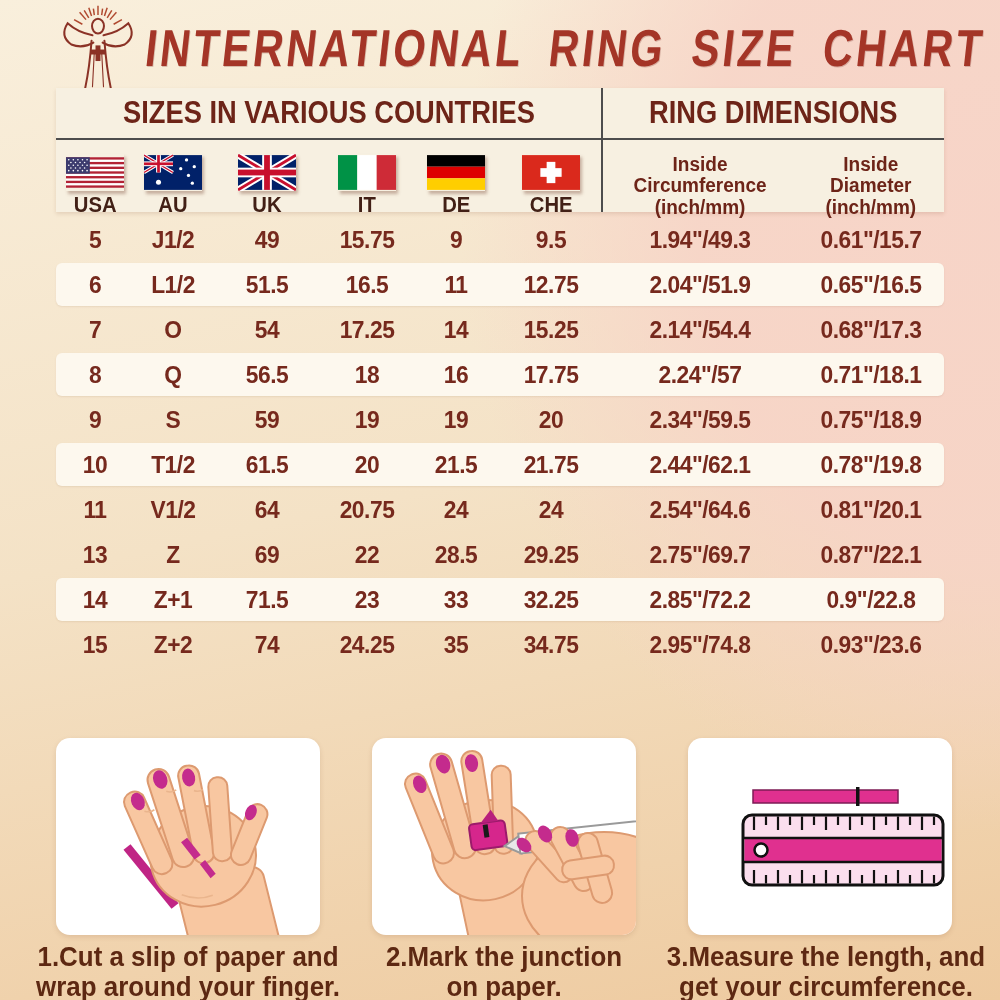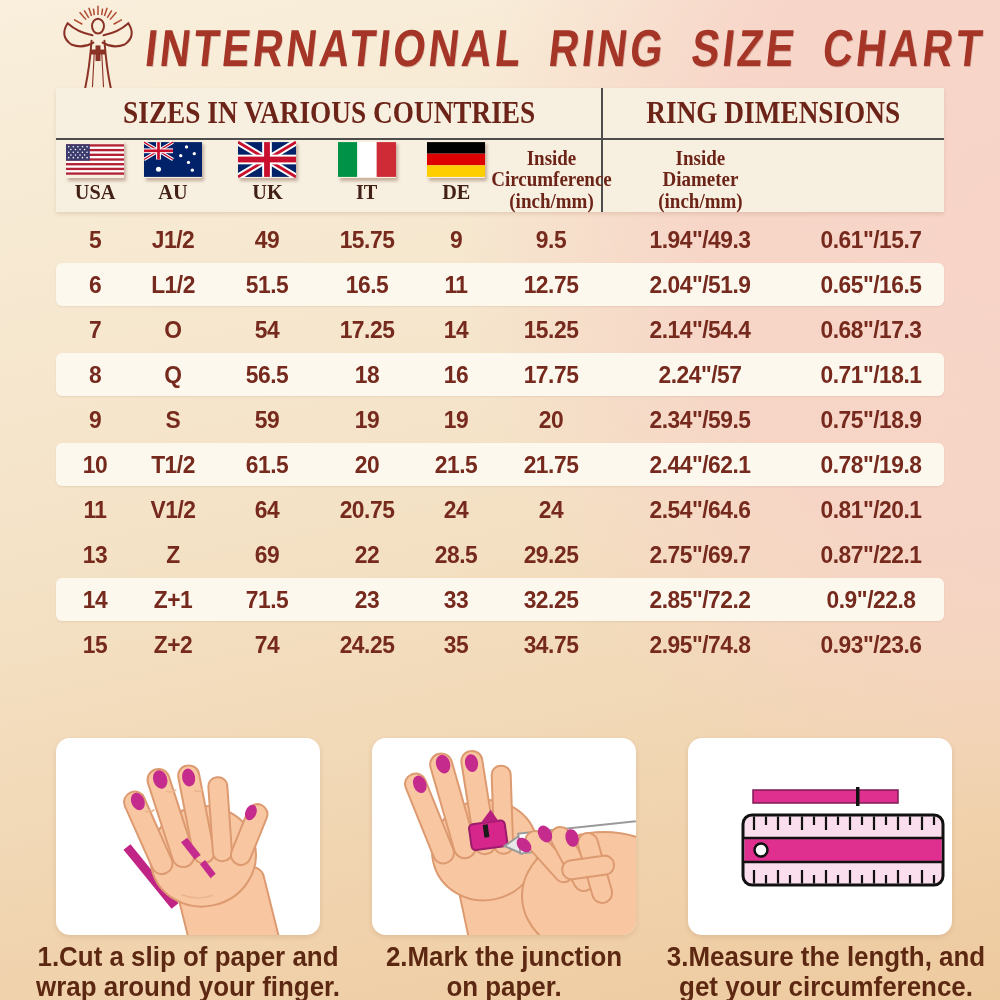--- a/index.html
+++ b/index.html
@@ -23,31 +23,30 @@
     transform:scaleX(.80) skewX(-8deg);
     font-size:52px;font-weight:700;letter-spacing:4px;word-spacing:14px;
     color:#a43527;white-space:nowrap;
     text-shadow:1px 1px 0 rgba(120,40,30,.25);
   }
   
   .chart{position:absolute;left:56px;top:88px;width:888px;}
   .table-head{
     position:relative;background:#f7f0e1;
     box-shadow:0 2px 4px rgba(120,70,40,.15);
-    font-family:Liberation Serif, serif;
   }
   .vdivider{position:absolute;left:545px;top:0;bottom:0;width:2px;background:#4d4d4d;}
   .th-top{display:grid;grid-template-columns:546px 342px;height:50px;border-bottom:2px solid #4d4d4d;}
   .th-top .sect{display:flex;align-items:center;justify-content:center;}
   .th-top .sect span{
     display:inline-block;transform:scaleX(.88);
     font-size:31px;font-weight:700;color:#6d2418;letter-spacing:0;white-space:nowrap;
   }
   .th-bottom{display:grid;grid-template-columns:78px 78px 110px 90px 88px 102px 196px 146px;height:72px;}
-  .flag-cell{display:flex;flex-direction:column;align-items:center;justify-content:flex-start;padding-top:1px;}
+  .flag-cell{display:flex;flex-direction:column;align-items:center;justify-content:flex-start;padding-top:14px;}
   .flag{width:58px;height:37px;box-shadow:2px 3px 3px rgba(110,55,35,.35);}
   .flag svg{display:block;width:100%;height:100%;}
   .flag-label{margin-top:1px;font-size:22px;font-weight:700;color:#422016;transform:scaleX(.92);}
   .dim-cell{display:flex;align-items:flex-end;justify-content:center;}
   .dim-cell span{
     white-space:pre-line;text-align:center;
     font-size:20px;font-weight:700;line-height:1.07;color:#6d2418;transform:scaleX(.95);
   }
   
   .table-body{margin-top:6px;}
@@ -221,20 +220,30 @@
         <div class="flag-cell">
           <div class="flag">
             <svg viewBox="0 0 60 36">
               <rect width="60" height="12" fill="#000"></rect>
               <rect y="12" width="60" height="12" fill="#DD0000"></rect>
               <rect y="24" width="60" height="12" fill="#FFCE00"></rect>
             </svg>
           </div>
           <div class="flag-label">DE</div>
         </div>
+        <div class="flag-cell">
+          <div class="flag">
+            <svg viewBox="0 0 60 36">
+              <rect width="60" height="36" fill="#DA291C"></rect>
+              <rect x="25.5" y="7" width="9" height="22" fill="#fff"></rect>
+              <rect x="19" y="13.5" width="22" height="9" fill="#fff"></rect>
+            </svg>
+          </div>
+          <div class="flag-label">CHE</div>
+        </div>
         <div class="dim-cell">
           <span>Inside
 Circumference
 (inch/mm)</span>
         </div>
         <div class="dim-cell">
           <span>Inside
 Diameter
 (inch/mm)</span>
         </div>

